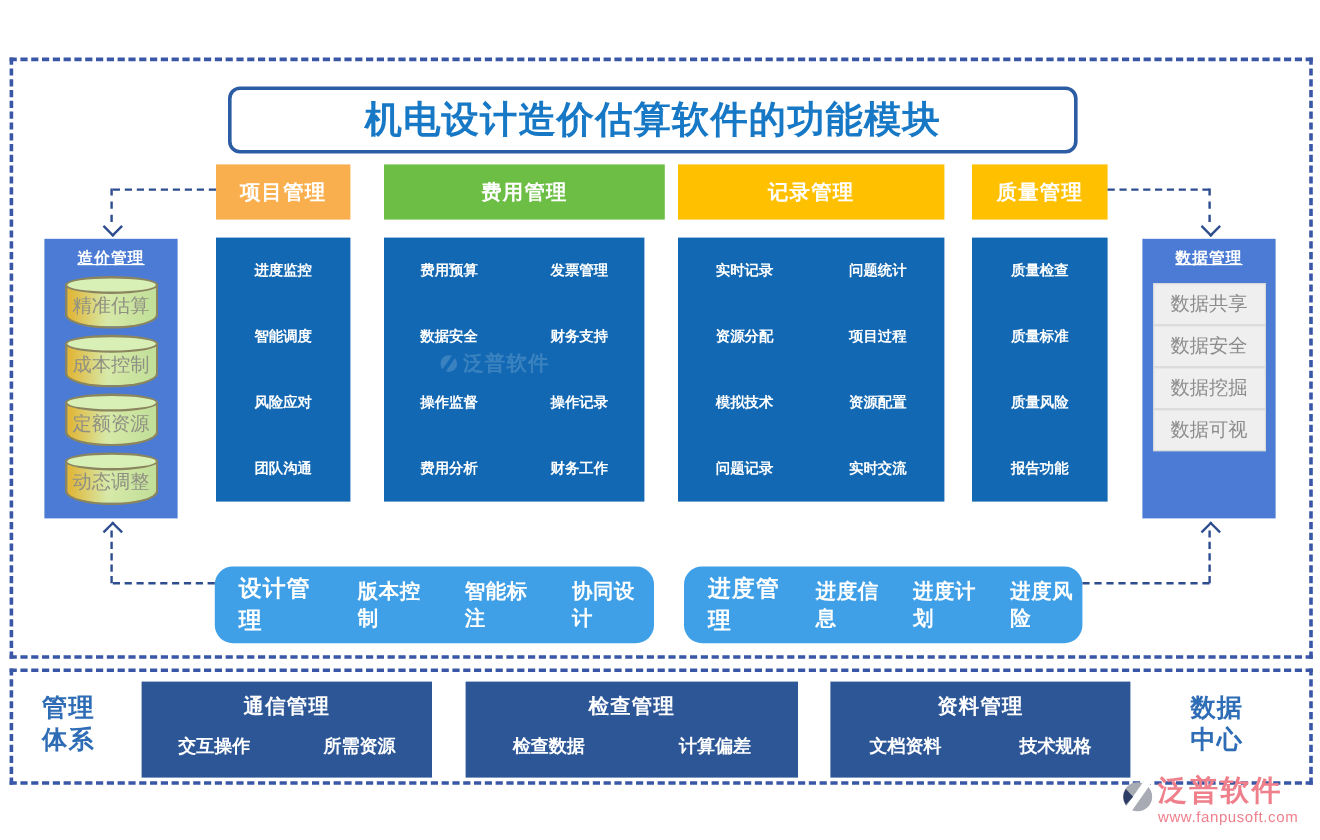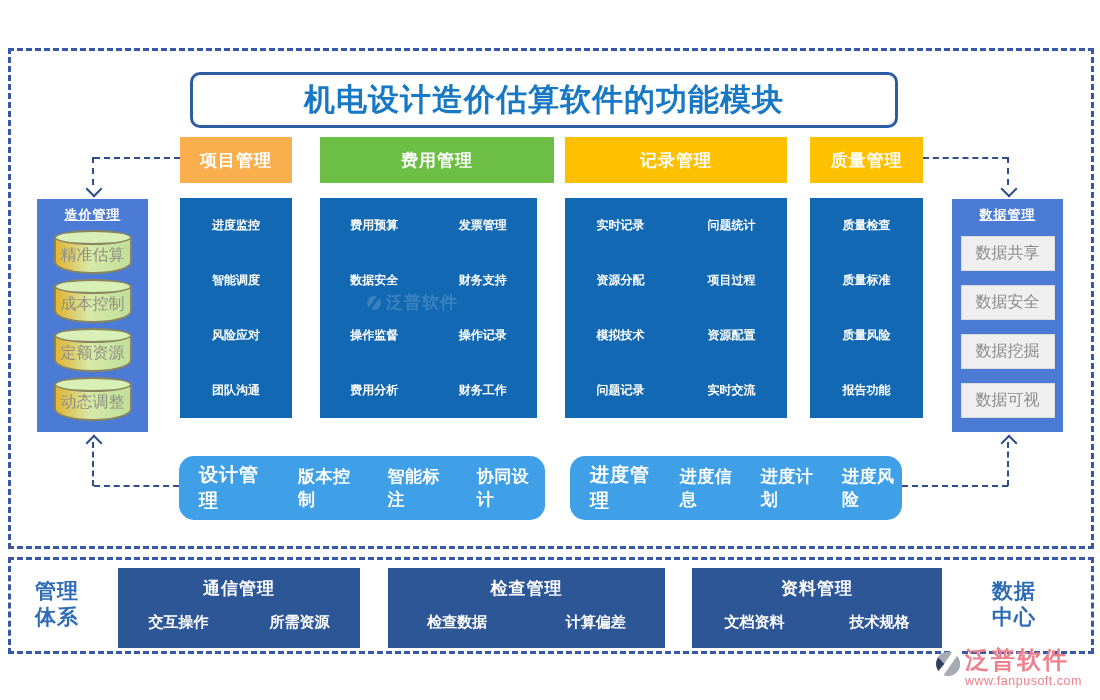--- a/index.html
+++ b/index.html
@@ -35,28 +35,28 @@
     background:linear-gradient(90deg,#E0B83C 4%,#D7E9A8 45%,#C2E09A 95%);
     border-left:2px solid #8A855E;border-right:2px solid #8A855E;border-bottom:2px solid #8A855E;
     border-radius:0 0 50% 50% / 0 0 12px 12px;
     display:flex;align-items:center;justify-content:center;
   }
   .cyl::before{
     content:"";position:absolute;top:-8px;left:-2px;right:-2px;height:15px;
     background:#D8EFB5;border:2px solid #8A855E;border-radius:50%;box-sizing:border-box;
   }
   .cyl span{position:relative;z-index:1;color:#8F9083;font-size:16px;letter-spacing:0;}
-  .btn-stack{display:flex;flex-direction:column;align-items:center;gap:14px;margin-top:12px;}
+  .btn-stack{display:flex;flex-direction:column;align-items:center;margin-top:12px;}
   .gray-btn{
     width:92px;height:33px;background:#EFEFEF;border:1px solid #DBDBDB;
     display:flex;align-items:center;justify-content:center;
     color:#8C8C8C;font-size:16px;
   }
   .pill{
-    position:absolute;top:456px;height:64px;background:#3FA0E8;border-radius:15px;
+    position:absolute;top:472px;height:64px;background:#3FA0E8;border-radius:15px;
     display:flex;align-items:center;color:#ffffff;padding:0 0 0 20px;box-sizing:border-box;gap:21px;
   }
   .pill .pill-title{font-size:19px;font-weight:bold;letter-spacing:1px;}
   .pill .pill-item{font-size:17px;font-weight:bold;letter-spacing:0.5px;}
   .bottom-box{position:absolute;top:568px;height:80px;background:#2D5697;color:#ffffff;}
   .bb-title{text-align:center;font-size:17px;font-weight:bold;margin-top:9px;letter-spacing:1px;}
   .bb-items{display:flex;margin-top:13px;font-size:15px;font-weight:bold;}
   .bb-items span{flex:1;text-align:center;}
   .side-label{position:absolute;color:#2E6CB5;font-size:21px;font-weight:bold;line-height:1.25;text-align:center;letter-spacing:1px;}
   .dash-h{position:absolute;height:0;border-top:2px dashed #2E4D8F;}

